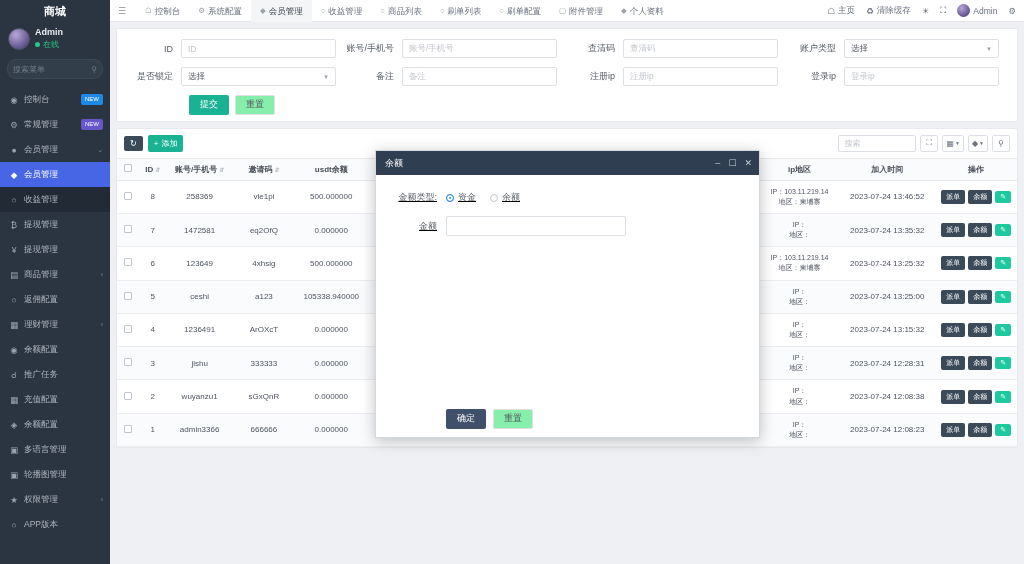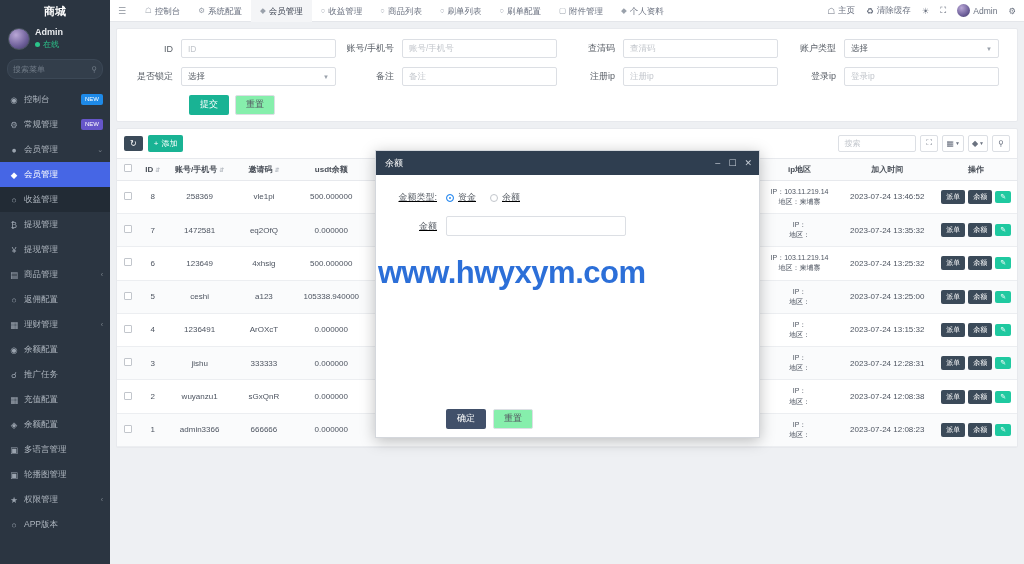--- a/index.html
+++ b/index.html
@@ -745,14 +745,13 @@
         <div class="mlabel">金额</div>
         <div class="minput"></div>
       </div>
     </div>
     <div class="mfoot">
       <div class="btn navy">确定</div>
       <div class="btn light">重置</div>
     </div>
   </div>
 
-  <div class="watermark">www.hwyxym.com</div>
 </div>
 
 </body></html>

